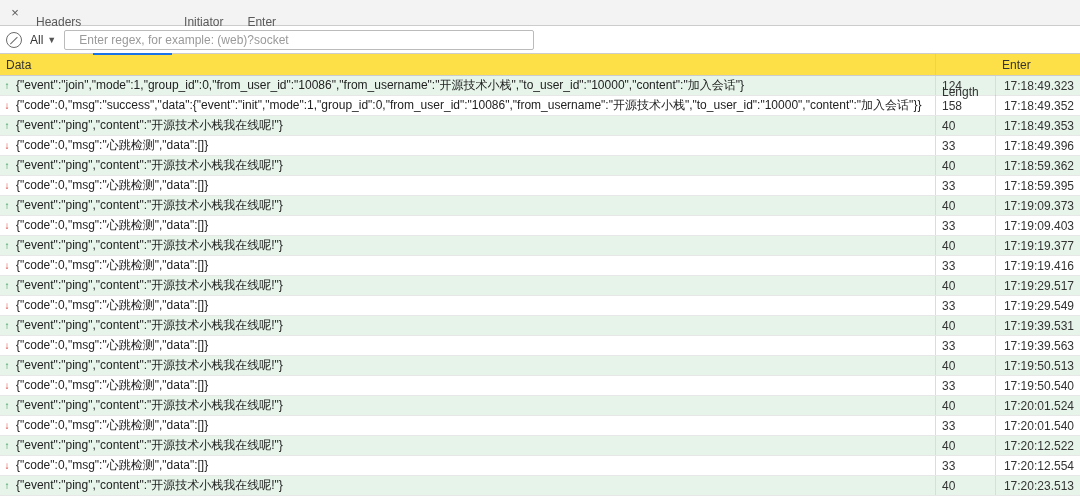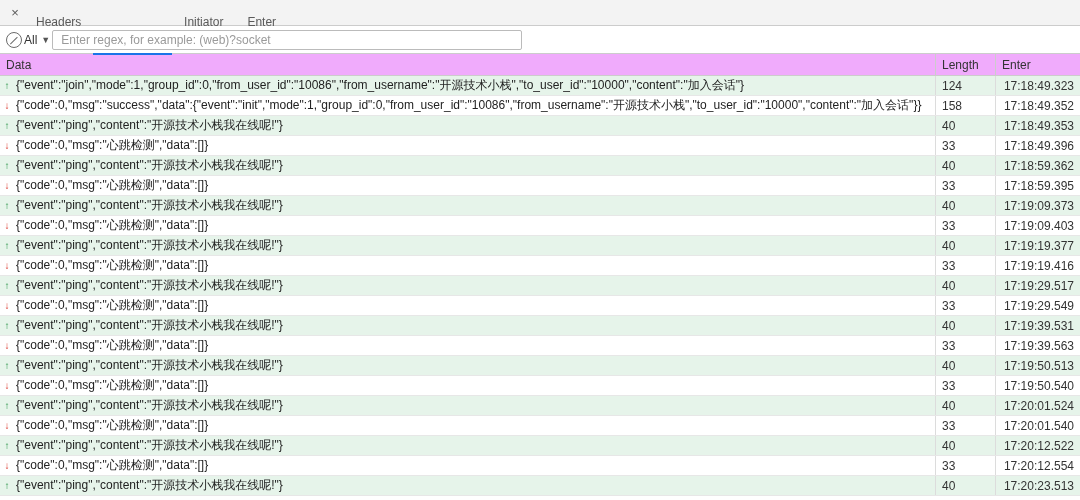--- a/index.html
+++ b/index.html
@@ -39,20 +39,21 @@
       color: #1a73e8;
       border-bottom: 2px solid #1a73e8;
       margin-top: 43px;
     }
     .filter-bar {
       display: flex;
       align-items: center;
       height: 28px;
       padding: 3px 6px;
       border-bottom: 1px solid #ccc;
+      gap: 6px;
     }
     .clear-icon {
       width: 16px;
       height: 16px;
       border: 1.4px solid #6b6b6b;
       border-radius: 50%;
       position: relative;
       cursor: pointer;
       flex-shrink: 0;
     }
@@ -75,34 +76,34 @@
       cursor: pointer;
       color: #333;
     }
     .dropdown .caret {
       font-size: 9px;
       color: #555;
     }
     .regex-input {
       flex: 0 0 470px;
       height: 20px;
-      padding: 2px 8px;
+      padding: 2px 14px;
       border: 1px solid #bbb;
       border-radius: 2px;
       font-size: 12px;
       color: #888;
       background: #fff;
     }
     .regex-input::placeholder { color: #9a9a9a; }
     .table-header {
       display: flex;
       height: 22px;
-      background: #f0abfc;
+      background: #fde047;
       border-bottom: 1px solid #ccc;
-      align-items: flex-end;
+      align-items: flex-start;
     }
     .th {
       padding: 0 6px;
       font-size: 12px;
       color: #333;
       border-right: 1px solid #ccc;
       height: 100%;
       line-height: 22px;
     }
     .th-data {

